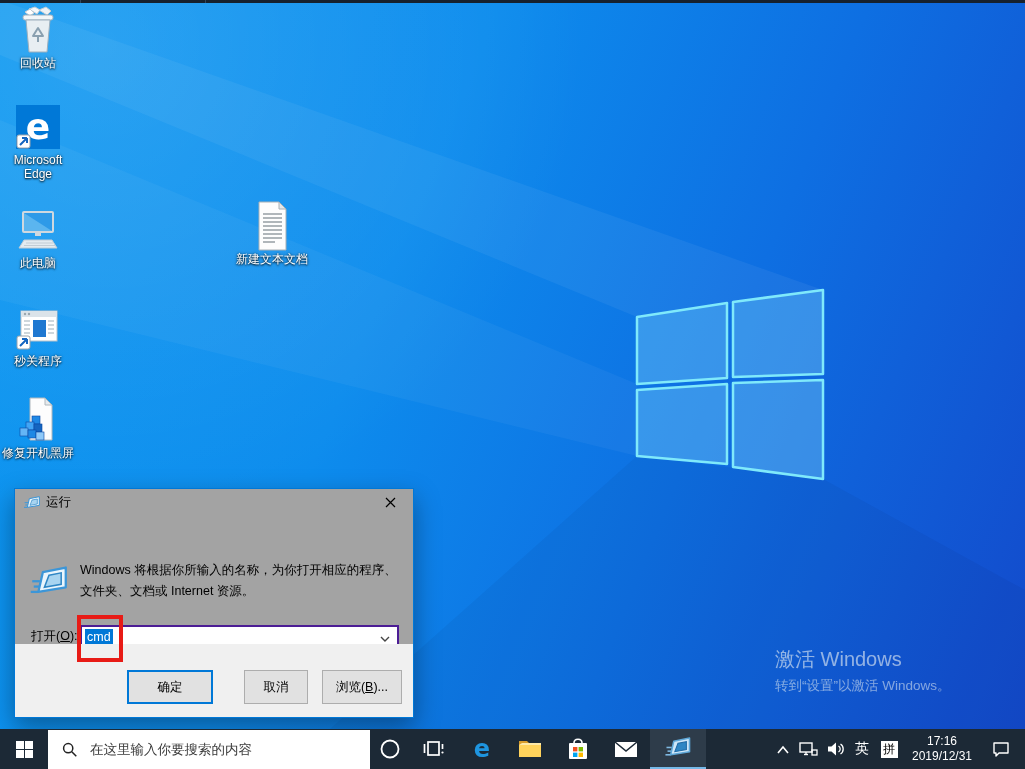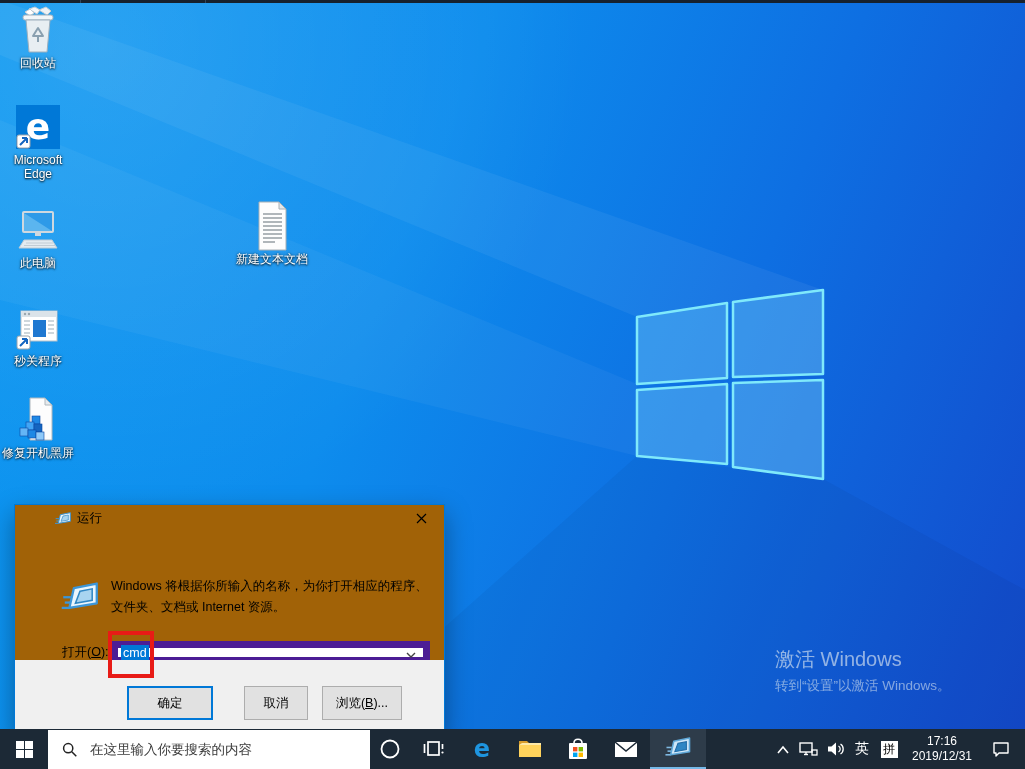--- a/index.html
+++ b/index.html
@@ -21,32 +21,32 @@
   .desk-icon .img{width:48px;height:48px;display:flex;align-items:center;justify-content:center;position:relative;}
   .desk-icon .lbl{margin-top:2px;font-size:12px;line-height:14px;color:#ffffff;text-align:center;
     text-shadow:0 1px 2px rgba(0,0,0,.9),0 0 3px rgba(0,0,0,.6);}
 
   
   .watermark{position:absolute;left:775px;top:646px;z-index:2;}
   .watermark .l1{font-size:20px;color:rgba(228,236,242,.62);}
   .watermark .l2{margin-top:4px;font-size:13.5px;color:rgba(228,236,242,.55);}
 
   
-  .run-dialog{position:absolute;left:14px;top:504px;width:398px;height:228px;
-    background:#a16207;border:1px solid #0078d7;box-shadow:0 10px 24px rgba(0,0,0,.35);z-index:10;padding-left:31px;}
+  .run-dialog{position:absolute;left:14px;top:488px;width:398px;height:228px;
+    background:#a3a3a3;border:1px solid #0078d7;box-shadow:0 10px 24px rgba(0,0,0,.35);z-index:10;}
   .rd-titlebar{height:27px;display:flex;align-items:center;padding-left:9px;}
   .rd-title{font-size:12.5px;color:#000;margin-left:6px;}
   .rd-close{margin-left:auto;width:45px;height:27px;display:flex;align-items:center;justify-content:center;}
   .rd-body{position:relative;height:128px;text-decoration:underline;}
   .rd-bigicon{position:absolute;left:14px;top:50px;}
   .rd-desc{position:absolute;left:65px;top:44px;font-size:12.5px;line-height:21px;color:#000;}
   .rd-openrow{position:absolute;left:16px;top:109px;font-size:12.5px;color:#000;line-height:23px;}
   .rd-openrow .ukey{text-decoration:underline;}
   .rd-combo{position:absolute;left:65px;top:109px;width:319px;height:23px;background:#fff;
-    border:7px solid #4c1d95;box-sizing:border-box;display:flex;align-items:center;}
+    border:2px solid #4c1d95;box-sizing:border-box;display:flex;align-items:center;}
   .rd-value{margin-left:3px;font-size:12.5px;color:#fff;background:#0078d7;padding:1px 2px;}
   .rd-combo .chev{margin-left:auto;margin-right:7px;}
   .annotation{position:absolute;left:62px;top:99px;width:46px;height:47px;
     border:4px solid #e81b16;box-sizing:border-box;z-index:3;}
   .rd-footer{position:absolute;left:0;bottom:0;width:100%;height:73px;background:#f0f0f0;}
   .rd-btn{position:absolute;top:26px;height:34px;background:#e1e1e1;border:1px solid #adadad;
     font-size:12.5px;color:#000;box-sizing:border-box;display:flex;align-items:center;justify-content:center;
     font-family:"Liberation Sans","DejaVu Sans",sans-serif;}
   .rd-btn.default{border:2px solid #0078d7;}
   .rd-btn .ukey{text-decoration:underline;}

